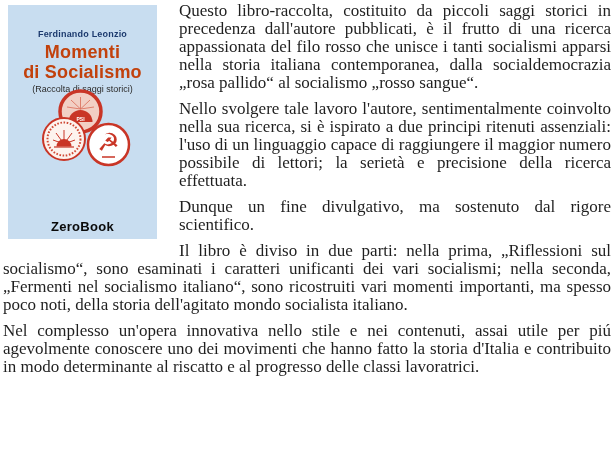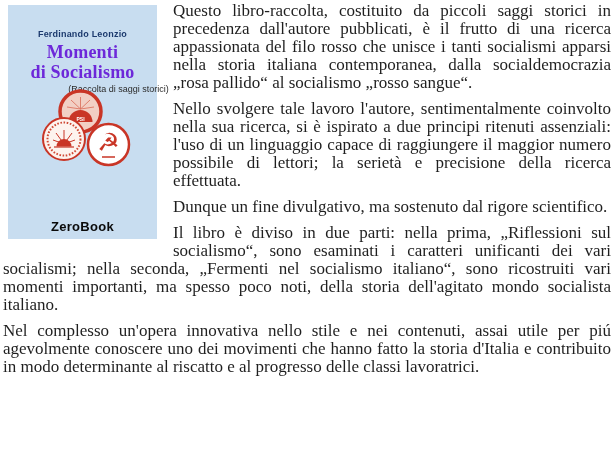--- a/index.html
+++ b/index.html
@@ -14,21 +14,21 @@
     font-family: "Liberation Serif", "DejaVu Serif", serif;
   }
   .page {
     padding: 2px 4px 0 3px;
   }
   
   .cover {
     float: left;
     width: 149px;
     height: 234px;
-    margin: 3px 16px 6px 5px;
+    margin: 3px 22px 6px 5px;
     background: #c8ddf0;
     position: relative;
     font-family: "Liberation Sans", "DejaVu Sans", sans-serif;
   }
   .cover-author {
     position: absolute;
     top: 24px;
     left: 0;
     width: 100%;
     text-align: center;
@@ -39,33 +39,31 @@
   }
   .cover-title {
     position: absolute;
     top: 37px;
     left: 0;
     width: 100%;
     text-align: center;
     font-size: 18px;
     font-weight: bold;
     line-height: 20px;
-    color: #6d28d9;
+    color: #c2410c;
     letter-spacing: 0.2px;
-    font-family: Liberation Serif, serif;
   }
   .cover-subtitle {
     position: absolute;
     top: 79px;
     left: 0;
     width: 100%;
     text-align: center;
     font-size: 9px;
     color: #2b2b2b;
-    padding-left: 36px;
   }
   .logo { position: absolute; }
   .logo-psi   { left: 50px; top: 84px;  }
   .logo-psdi  { left: 33px; top: 111px; }
   .logo-psiup { left: 78px; top: 117px; }
   .cover-publisher {
     position: absolute;
     bottom: 5px;
     left: 0;
     width: 100%;

